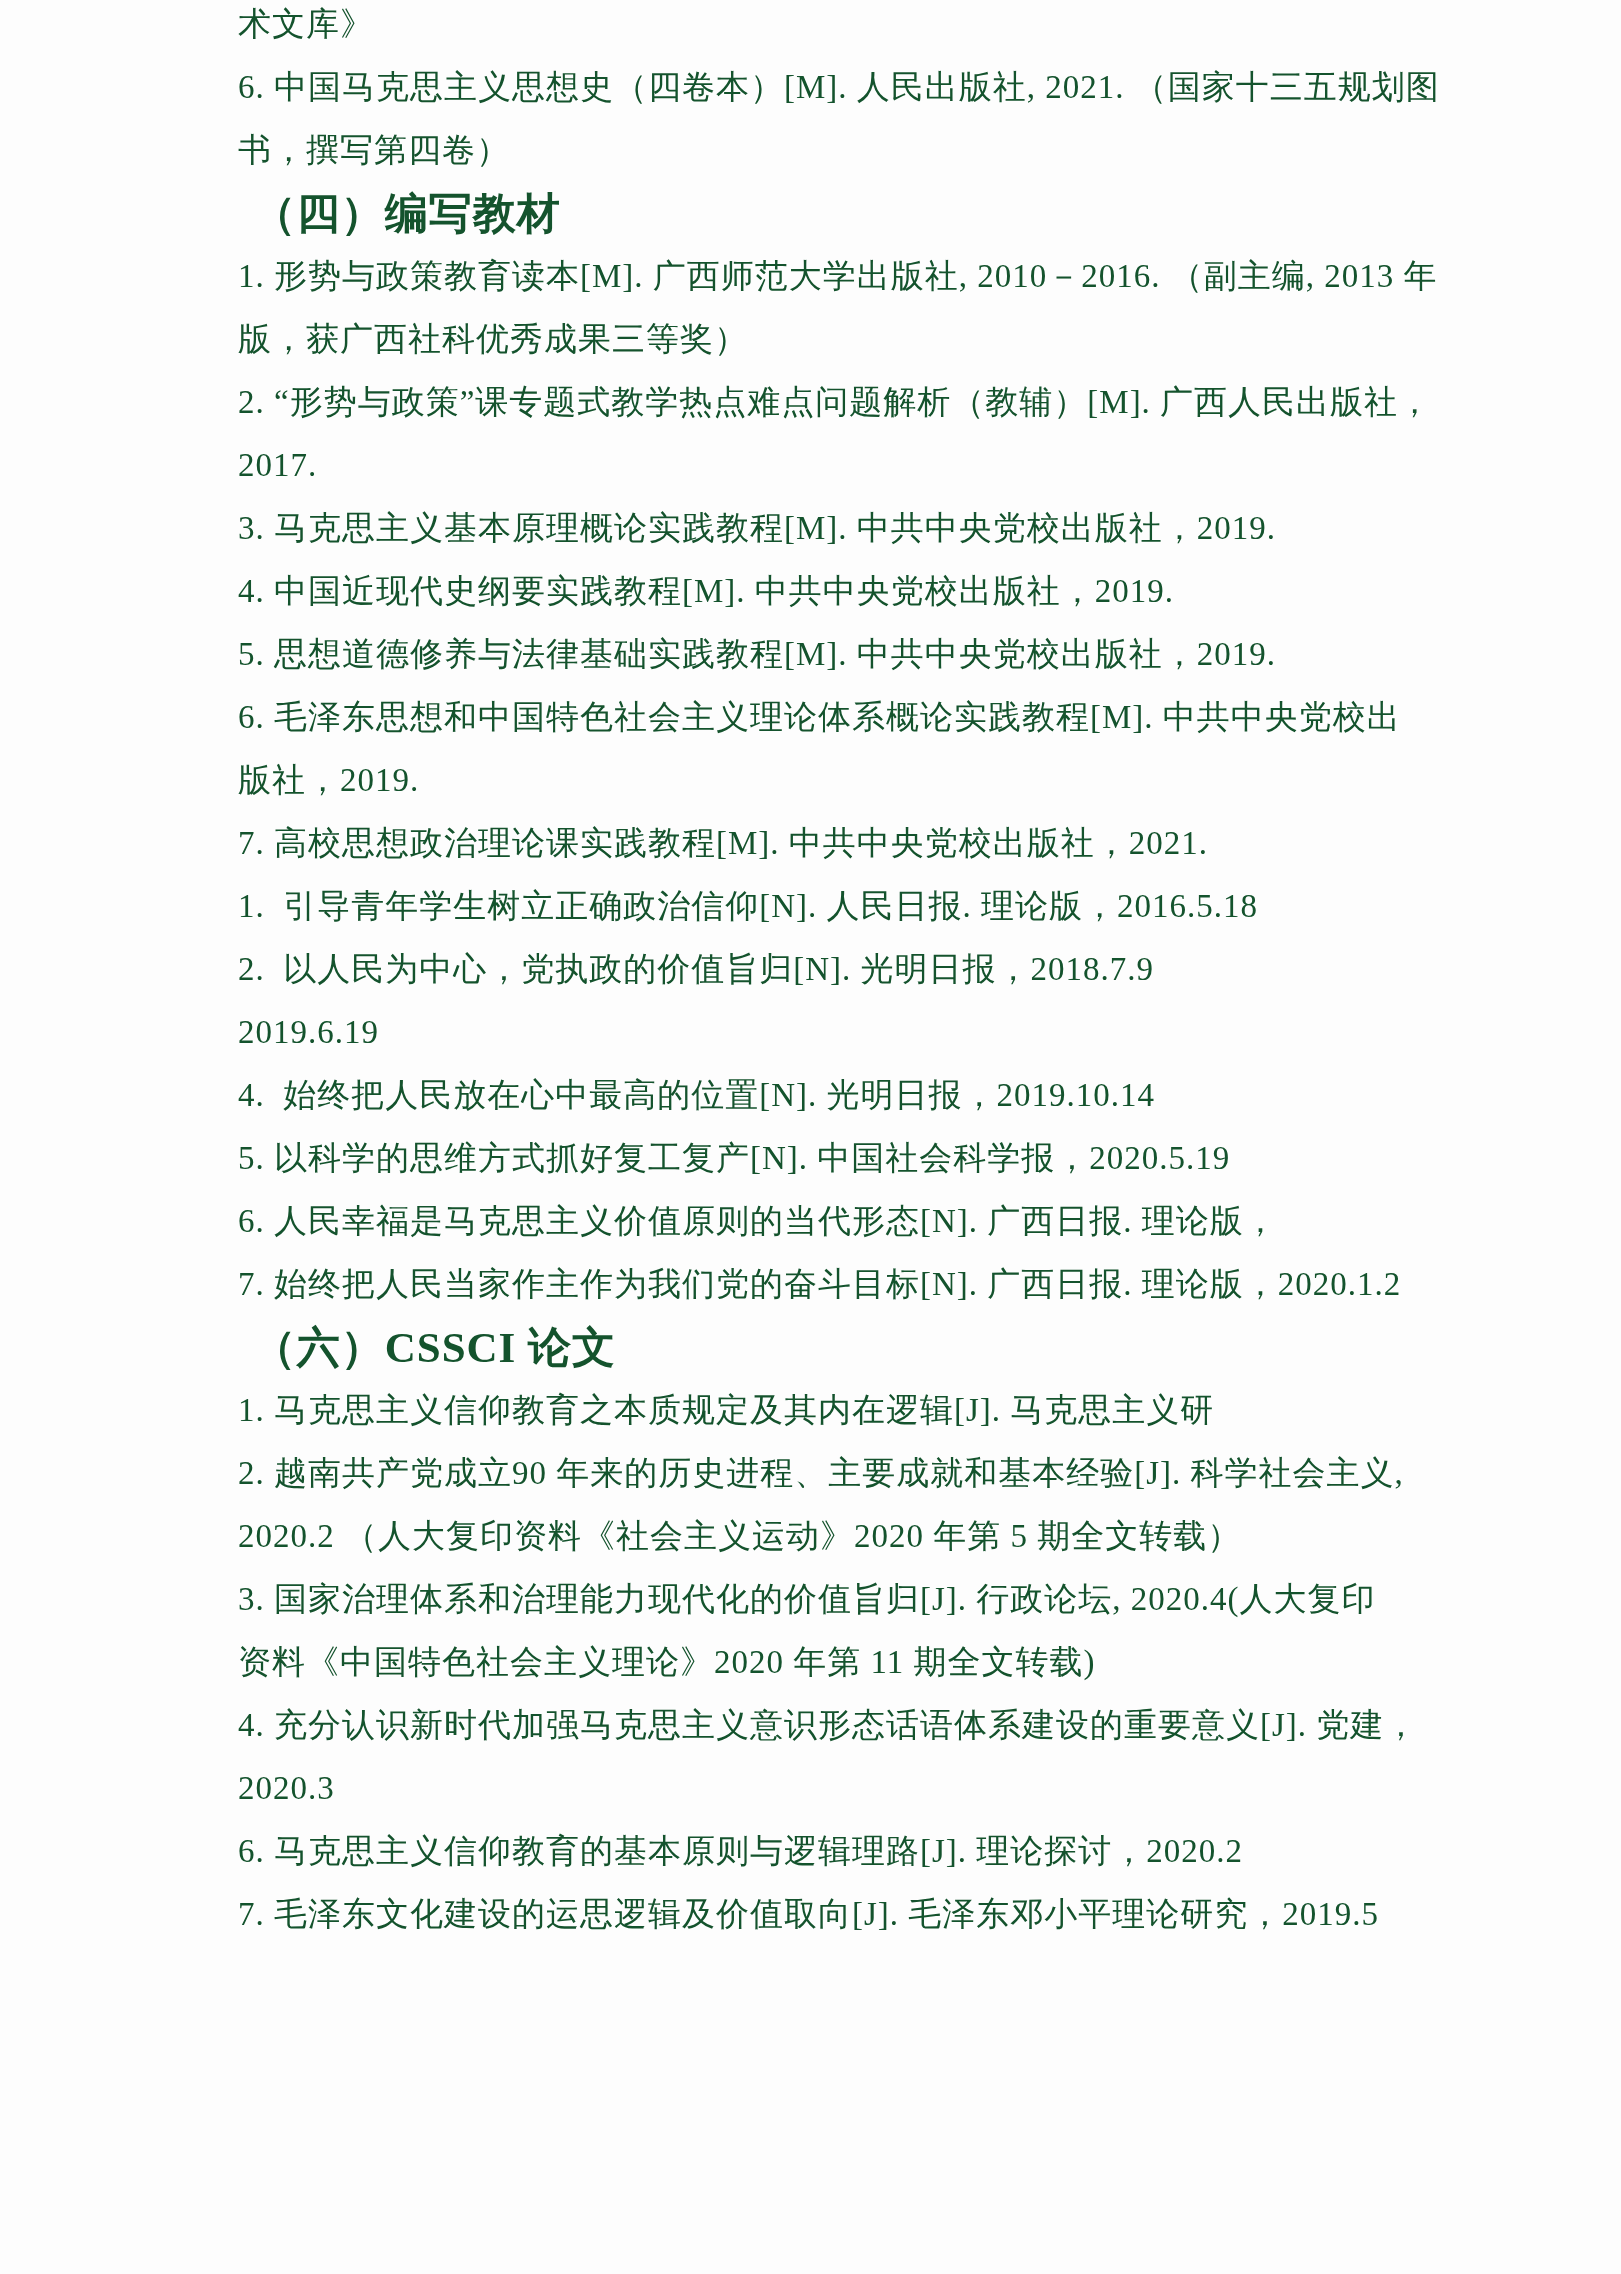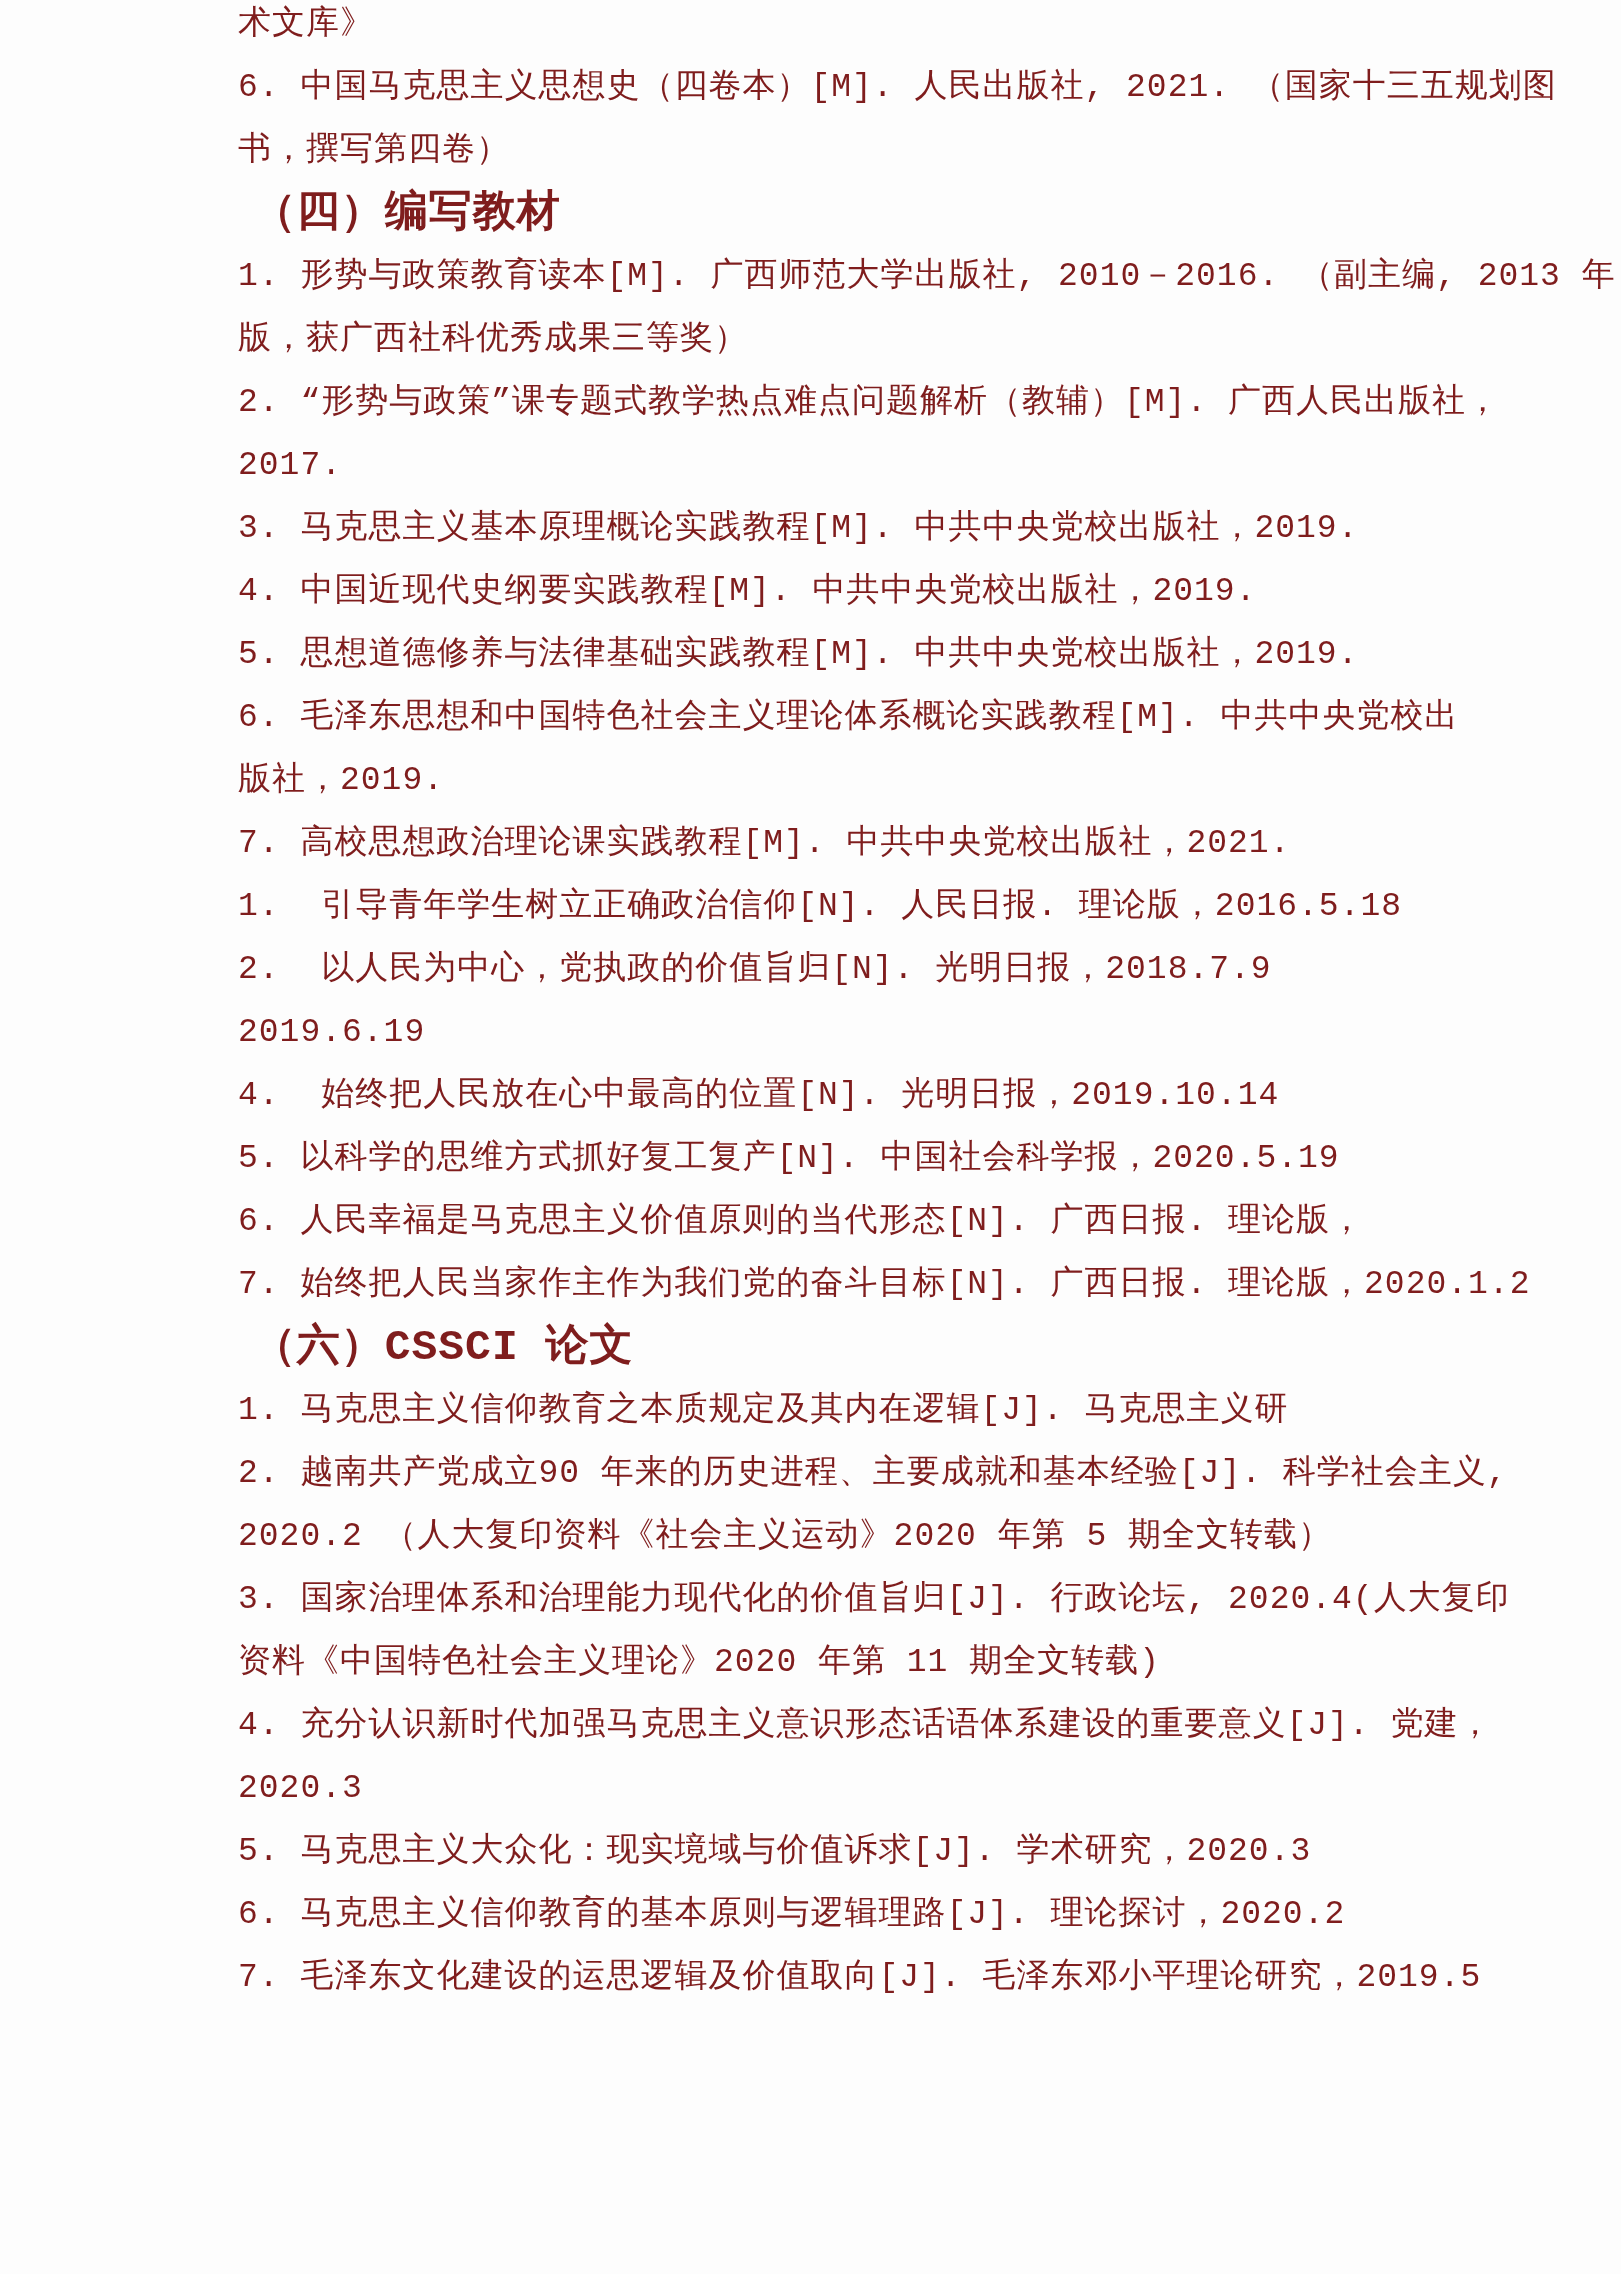--- a/index.html
+++ b/index.html
@@ -6,22 +6,22 @@
     margin: 0;
     padding: 0;
     background: #ffffff;
   }
   .page {
     position: relative;
     width: 1621px;
     height: 2275px;
     background: #fdfdfd;
     overflow: hidden;
-    font-family: Liberation Mono, monospace;
-    color: #7f1d1d;
+    font-family: Liberation Serif, serif;
+    color: #14532d;
   }
   .content {
     position: absolute;
     left: 238px;
     top: -6.9px;
     width: 1215px;
   }
   .tl {
     white-space: pre;
     font-size: 33px;
@@ -62,18 +62,17 @@
       <div class="tl">6. 人民幸福是马克思主义价值原则的当代形态[N]. 广西日报. 理论版，</div>
       <div class="tl">7. 始终把人民当家作主作为我们党的奋斗目标[N]. 广西日报. 理论版，2020.1.2</div>
       <div class="tl heading">（六）CSSCI 论文</div>
       <div class="tl">1. 马克思主义信仰教育之本质规定及其内在逻辑[J]. 马克思主义研</div>
       <div class="tl">2. 越南共产党成立90 年来的历史进程、主要成就和基本经验[J]. 科学社会主义,</div>
       <div class="tl">2020.2 （人大复印资料《社会主义运动》2020 年第 5 期全文转载）</div>
       <div class="tl">3. 国家治理体系和治理能力现代化的价值旨归[J]. 行政论坛, 2020.4(人大复印</div>
       <div class="tl">资料《中国特色社会主义理论》2020 年第 11 期全文转载)</div>
       <div class="tl">4. 充分认识新时代加强马克思主义意识形态话语体系建设的重要意义[J]. 党建，</div>
       <div class="tl">2020.3</div>
-      <div class="tl">5. 马克思主义大众化：现实境域与价值诉求[J]. 学术研究，2020.3</div>
       <div class="tl">6. 马克思主义信仰教育的基本原则与逻辑理路[J]. 理论探讨，2020.2</div>
       <div class="tl">7. 毛泽东文化建设的运思逻辑及价值取向[J]. 毛泽东邓小平理论研究，2019.5</div>
     </div>
 </div>
 
 
 </body></html>

